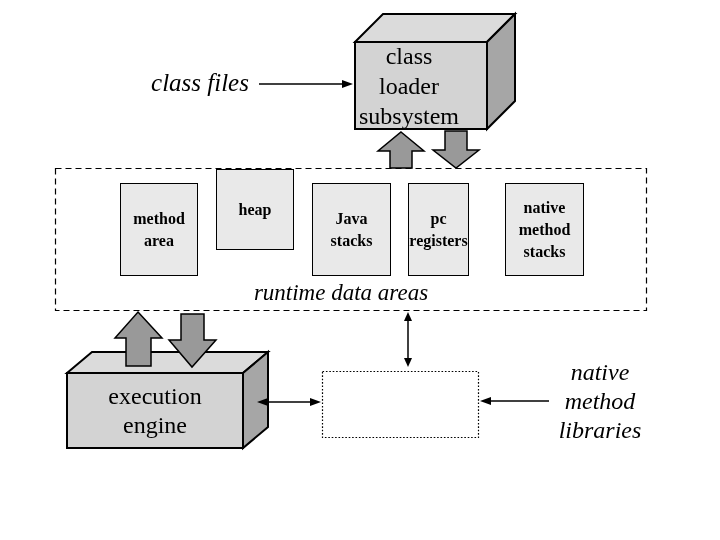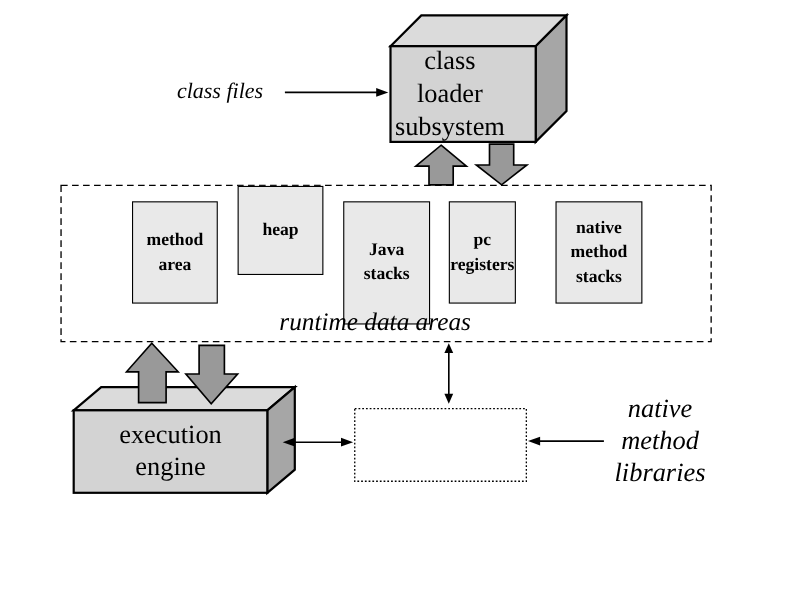--- a/index.html
+++ b/index.html
@@ -19,29 +19,29 @@
   .dotted-rect{fill:#fff;stroke:#000;stroke-width:1.2;stroke-dasharray:1.6 1.8;}
   
   .abs{position:absolute;box-sizing:border-box;}
   .center-flex{display:flex;align-items:center;justify-content:center;text-align:center;}
   .pre{white-space:pre-line;}
   .inner-box{
     background:var(--inner_box,#e9e9e9);border:1px solid #000;
     font-weight:bold;font-size:16px;line-height:22px;
   }
   .lbl-italic{font-style:italic;}
-  .lbl-class-files{left:122px;top:67px;width:156px;height:32px;font-size:20px;}
+  .lbl-class-files{left:122px;top:67px;width:156px;height:32px;font-size:25px;}
   .lbl-class-loader{left:355px;top:42px;width:108px;height:87px;font-size:24px;line-height:30px;}
   .lbl-runtime{left:241px;top:279px;width:200px;height:28px;font-size:23px;font-style:italic;}
   .lbl-exec{left:67px;top:373px;width:176px;height:75px;font-size:24px;line-height:29px;}
   .lbl-interface{left:322px;top:371px;width:157px;height:67px;font-size:24px;line-height:29px;}
   .lbl-libraries{left:520px;top:356px;width:160px;height:90px;font-size:24px;line-height:29px;}
   .box-1{left:120px;top:183px;width:78px;height:93px;}
   .box-2{left:216px;top:169px;width:78px;height:81px;}
-  .box-3{left:312px;top:183px;width:79px;height:112px;}
+  .box-3{left:312px;top:183px;width:79px;height:93px;}
   .box-4{left:408px;top:183px;width:61px;height:93px;}
   .box-5{left:505px;top:183px;width:79px;height:93px;}
 </style>
 </head>
 <body>
 
 <div class="canvas">
 
   <svg class="layer" width="720" height="540" viewBox="0 0 720 540">
 

